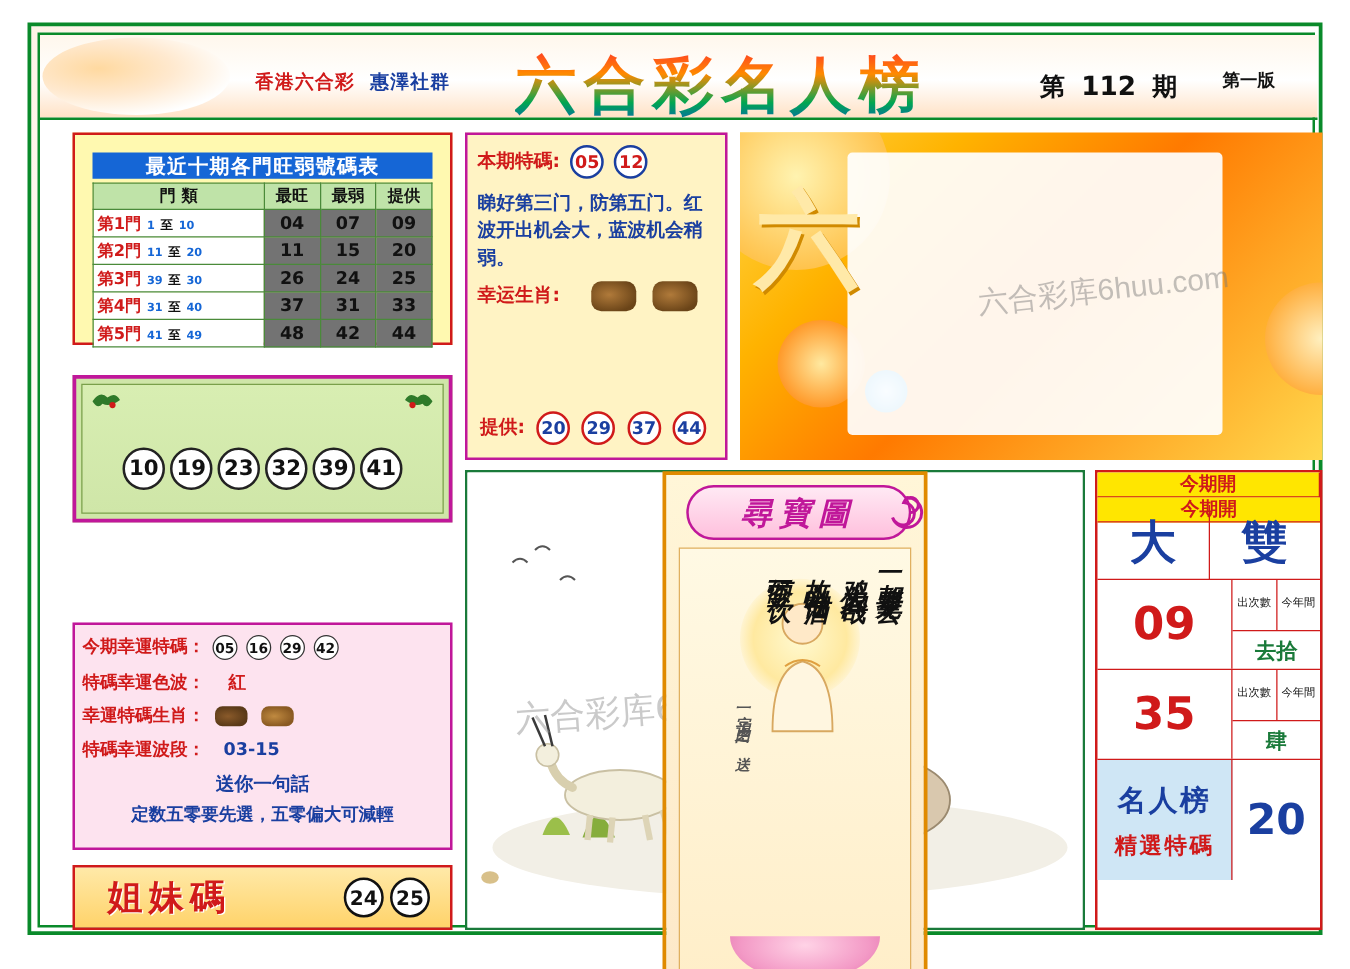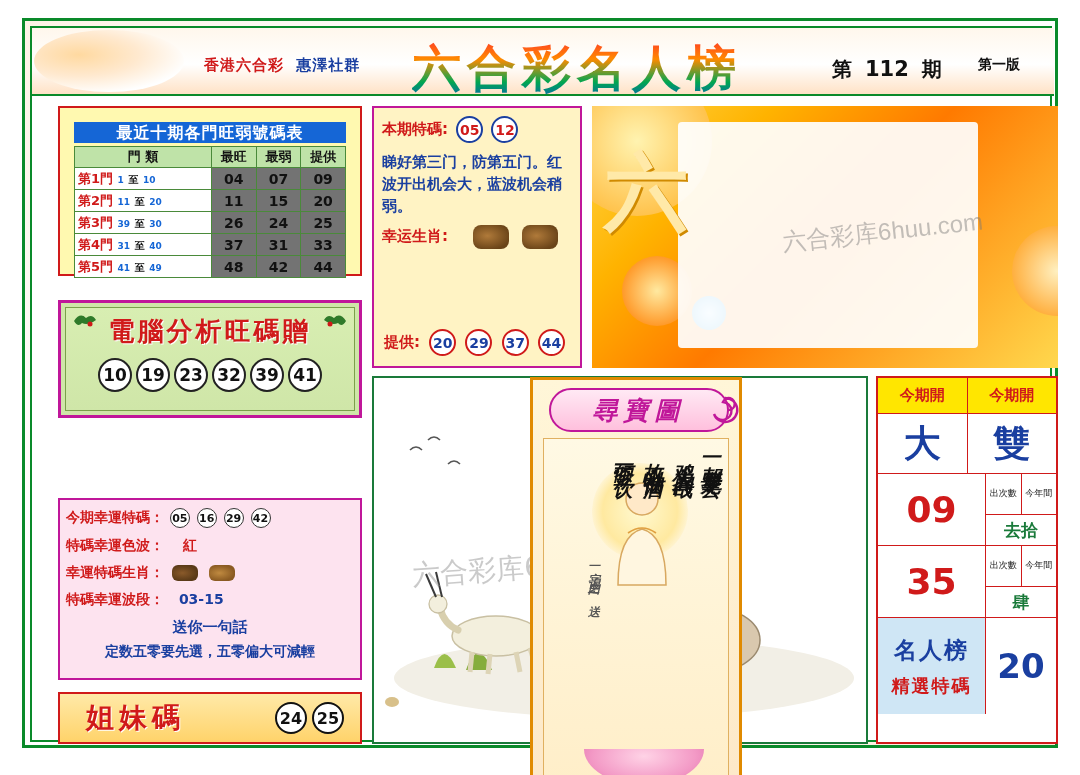--- a/index.html
+++ b/index.html
@@ -316,21 +316,21 @@
     border-radius: 0 0 60px 60px / 0 0 36px 36px;
   }
 
   
   .res-box {
     left: 844px; top: 348px; width: 182px; height: 368px;
     border: 2px solid #d01a1a;
     background: #ffffff;
   }
   .res-head {
-    display: flex; height: 36px;
+    display: flex; height: 26px; flex-direction: column;
   }
   .res-head > div {
     flex: 1; background: #ffe600; color: #d01a1a;
     font-size: 15px; font-weight: bold;
     display: flex; align-items: center; justify-content: center;
     border-right: 1px solid #d01a1a; border-bottom: 1px solid #d01a1a;
   }
   .res-head > div:last-child { border-right: none; }
   .res-big {
     display: flex; height: 60px;
@@ -478,21 +478,20 @@
       <div class="panel ca-box">
         <div class="ca-inner">
           <svg class="holly" style="left:6px;top:4px;" viewBox="0 0 26 18">
             <path d="M2 9 Q8 0 14 6 Q20 1 24 8 Q16 14 10 11 Q6 16 2 9 Z" fill="#2f7a2a"></path>
             <circle cx="18" cy="12" r="2.5" fill="#d01a1a"></circle>
           </svg>
           <svg class="holly" style="right:6px;top:4px;" viewBox="0 0 26 18">
             <path d="M24 9 Q18 0 12 6 Q6 1 2 8 Q10 14 16 11 Q20 16 24 9 Z" fill="#2f7a2a"></path>
             <circle cx="8" cy="12" r="2.5" fill="#d01a1a"></circle>
           </svg>
-          <div class="ca-title">電腦分析旺碼贈</div>
           <div class="ca-nums">
             <div class="circle-num">10</div>
             <div class="circle-num">19</div>
             <div class="circle-num">23</div>
             <div class="circle-num">32</div>
             <div class="circle-num">39</div>
             <div class="circle-num">41</div>
           </div>
         </div>
       </div>

